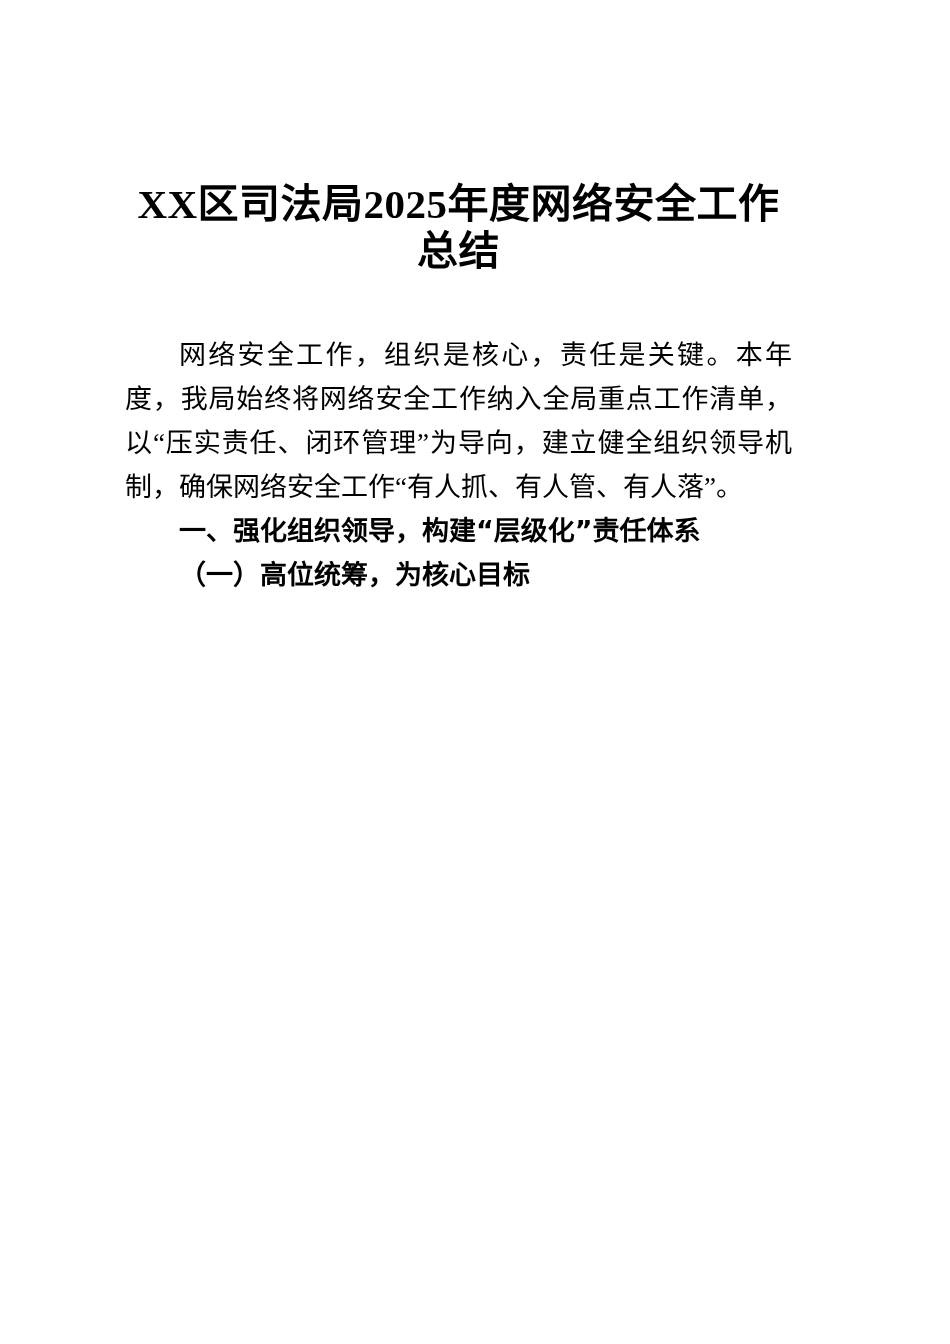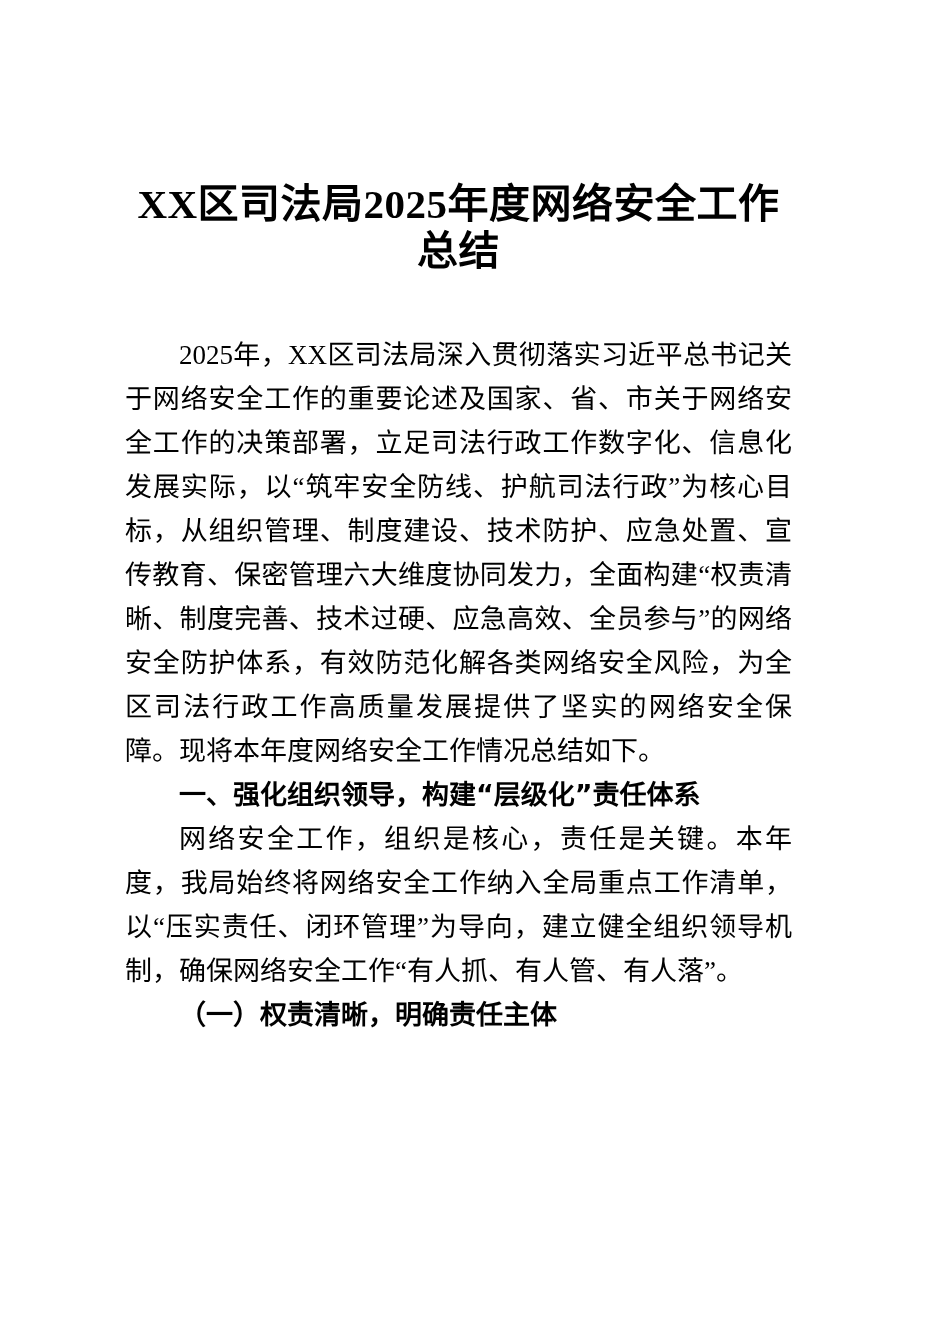--- a/index.html
+++ b/index.html
@@ -49,22 +49,21 @@
     text-align: left;
   }
 </style>
 </head>
 <body>
 
 <div class="page">
 
   <h1 class="doc-title">XX区司法局2025年度网络安全工作总结</h1>
 
-  <p class="block para">2025年，XX区司法局深入贯彻落实习近平总书记关于网络安全工作的重要论述及国家、省、市关于网络安全工作的决策部署，立足司法行政工作数字化、信息化发展实际，以“筑牢安全防线、护航司法行政”为核心目标，从组织管理、制度建设、技术防护、应急处置、宣传教育、保密管理六大维度协同发力，全面构建“权责清晰、制度完善、技术过硬、应急高效、全员参与”的网络安全防护体系，有效防范化解各类网络安全风险，为全区司法行政工作高质量发展提供了坚实的网络安全保障。现将本年度网络安全工作情况总结如下。</p>
+
+  <p class="block para">网络安全工作，组织是核心，责任是关键。本年度，我局始终将网络安全工作纳入全局重点工作清单，以“压实责任、闭环管理”为导向，建立健全组织领导机制，确保网络安全工作“有人抓、有人管、有人落”。</p>
 
   <p class="block heading-1">一、强化组织领导，构建“层级化”责任体系</p>
 
-  <p class="block para">网络安全工作，组织是核心，责任是关键。本年度，我局始终将网络安全工作纳入全局重点工作清单，以“压实责任、闭环管理”为导向，建立健全组织领导机制，确保网络安全工作“有人抓、有人管、有人落”。</p>
-
-  <p class="block heading-2">（一）权责清晰，明确责任主体</p>
+  <p class="block heading-2">（一）高位统筹，为核心目标</p>
 
 
 </div>
 
 </body></html>

